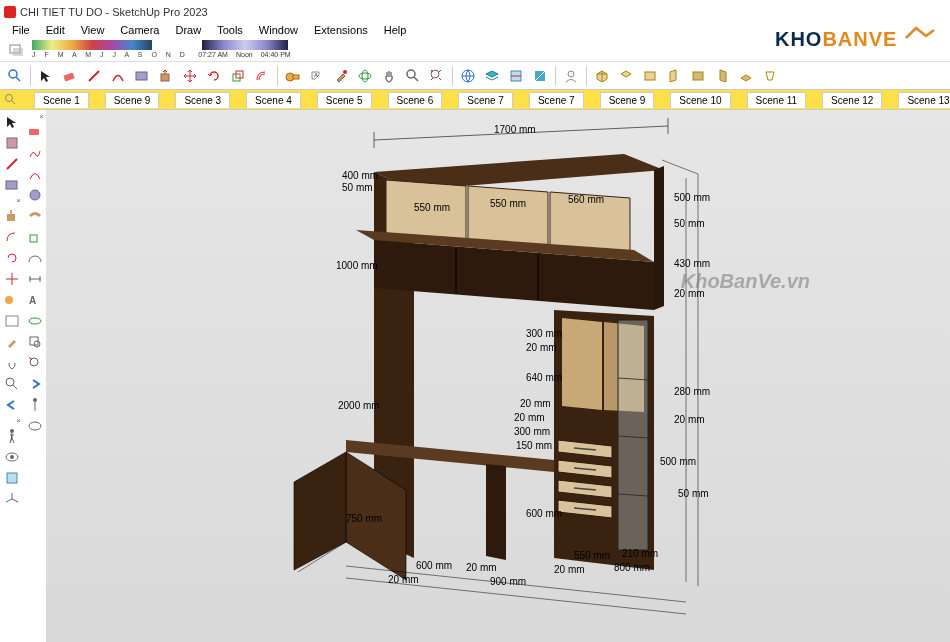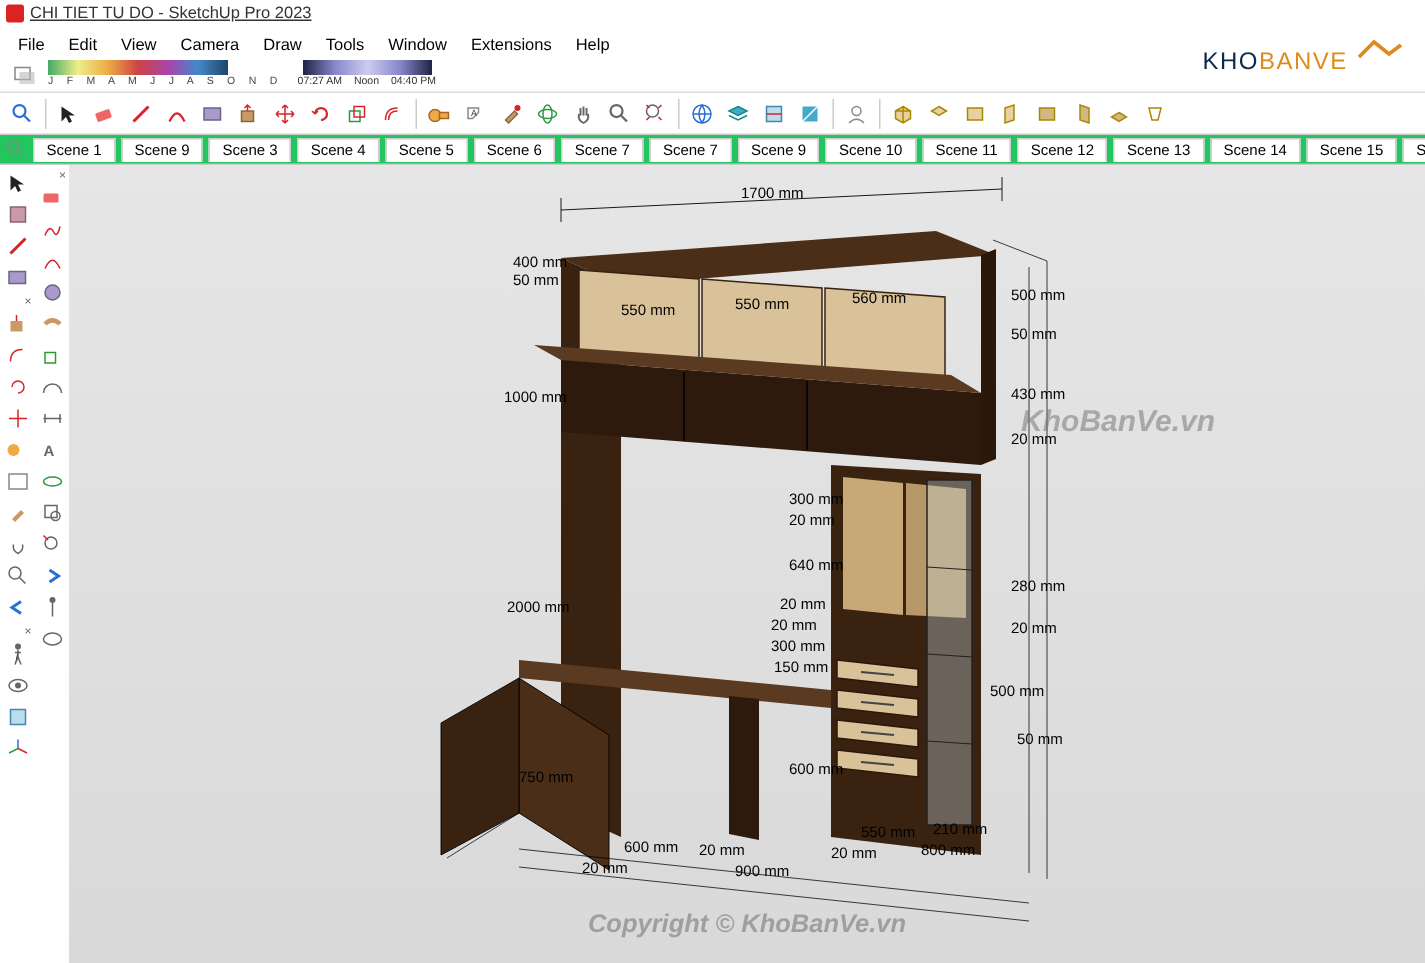--- a/index.html
+++ b/index.html
@@ -1,53 +1,53 @@
 <!DOCTYPE html>
 <html><head>
 <meta charset="utf-8">
 <style>
 * { margin: 0; padding: 0; box-sizing: border-box; font-family: "Segoe UI", Tahoma, sans-serif; }
 body { width: 950px; height: 642px; background: #fff; overflow: hidden; position: relative; font-size: 11px; }
 
 
-.titlebar { height: 18px; background: #fff; display: flex; align-items: center; padding: 0 4px; color: #333; text-decoration: underline; }
+.titlebar { height: 18px; background: #fff; display: flex; align-items: flex-end; padding: 0 4px; color: #333; }
 .titlebar .icon-su { width: 12px; height: 12px; background: #d22; margin-right: 4px; border-radius: 2px; }
 
 
 .menubar { height: 18px; display: flex; align-items: flex-end; padding: 0 4px; }
 .menubar span { padding: 0 8px; cursor: pointer; }
 
 
 .shadows-bar { height: 26px; display: flex; align-items: center; padding: 0 6px; gap: 4px; border-bottom: 1px solid #ddd; }
 .shadow-btn { width: 22px; height: 20px; display: flex; align-items: center; justify-content: center; }
 .gradient-strip { width: 120px; height: 10px; background: linear-gradient(to right,#4a6,#ee8,#ea4,#c44,#a4a,#48c,#246); position: relative; }
 .time-slider { width: 86px; height: 10px; background: linear-gradient(to right,#224,#88c,#cce,#88c,#224); position: relative; }
 
 
 .main-toolbar { height: 28px; display: flex; align-items: center; padding: 0 4px; gap: 2px; border-bottom: 1px solid #ccc; flex-wrap: nowrap; overflow: hidden; }
 .tbtn { width: 22px; height: 22px; display: flex; align-items: center; justify-content: center; cursor: pointer; border-radius: 2px; }
 .tsep { width: 1px; height: 20px; background: #ccc; margin: 0 2px; }
 
 
-.scenebar { height: 20px; display: flex; align-items: center; padding: 0 4px; gap: 4px; border-bottom: 1px solid #ccc; background: #22c55e; overflow: hidden; }
+.scenebar { height: 20px; display: flex; align-items: center; padding: 0 4px; gap: 16px; border-bottom: 1px solid #ccc; background: #fde047; overflow: hidden; }
 .scene-search { width: 18px; display: flex; justify-content: center; }
 .scene-tab { padding: 2px 8px; background: #fff; border: 1px solid #ccc; border-bottom: none; font-size: 10px; cursor: pointer; white-space: nowrap; }
 
 
 .left-tools { position: absolute; left: 0; top: 110px; width: 46px; bottom: 0; display: flex; }
 .toolcol { width: 23px; display: flex; flex-direction: column; gap: 1px; padding-top: 2px; align-items: center; }
 .toolcol .tbtn { width: 20px; height: 20px; }
 .tool-close { font-size: 8px; color: #666; cursor: pointer; align-self: flex-end; padding-right: 2px; }
 
 
 .viewport { position: absolute; left: 46px; top: 110px; right: 0; bottom: 0; background: linear-gradient(#e6e6e6,#d9d9d9); overflow: hidden; }
 .viewport-inner { width: 100%; height: 100%; position: relative; }
 
 
-.wm-logo { position: absolute; right: 12px; top: 28px; font-size: 16px; font-weight: 400; color: #0a2a4a; letter-spacing: 1px; }
+.wm-logo { position: absolute; right: 12px; top: 28px; font-size: 20px; font-weight: 700; color: #0a2a4a; letter-spacing: 1px; }
 .wm-logo .accent { color: #e08a1e; }
 .wm-logo .roof { display:inline-block; transform: translateY(-4px); }
 .wm-mid { position: absolute; top: 160px; right: 140px; font-size: 20px; font-style: italic; font-weight: 600; color: rgba(120,120,120,.55); }
 .wm-bot { position: absolute; bottom: 16px; left: 50%; transform: translateX(-50%); font-size: 17px; font-style: italic; font-weight: 600; color: rgba(120,120,120,.6); }
 
 
 .dim { position: absolute; font-size: 10px; color: #000; white-space: nowrap; }
 
 
 svg { display: block; }
@@ -574,21 +574,20 @@
     <div class="dim" style="left:342px;top:464px">20 mm</div>
     <div class="dim" style="left:444px;top:466px">900 mm</div>
     <div class="dim" style="left:420px;top:452px">20 mm</div>
     <div class="dim" style="left:528px;top:440px">550 mm</div>
     <div class="dim" style="left:568px;top:452px">800 mm</div>
     <div class="dim" style="left:576px;top:438px">210 mm</div>
     <div class="dim" style="left:508px;top:454px">20 mm</div>
     <div class="dim" style="left:474px;top:288px">20 mm</div>
 
     <div class="wm-mid">KhoBanVe.vn</div>
-    <div class="wm-bot">Copyright © KhoBanVe.vn</div>
   </div>
 </div>
 
 <div class="wm-logo">
   <span>KHO</span><span class="accent">BANVE</span>
   <svg class="roof" width="34" height="18">
       <path d="M2 14 L12 4 L22 12 L30 6" fill="none" stroke="#e08a1e" stroke-width="2.5"></path>
     </svg>
 </div>
 

